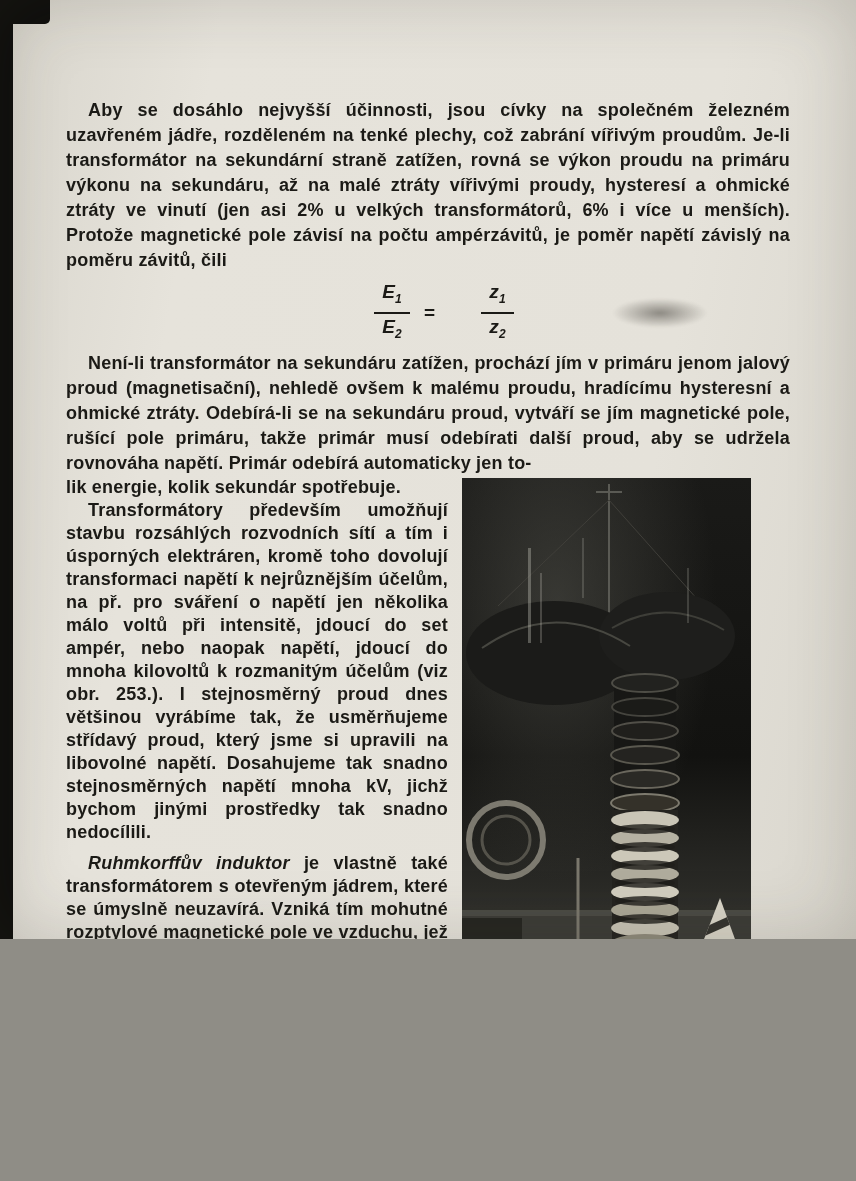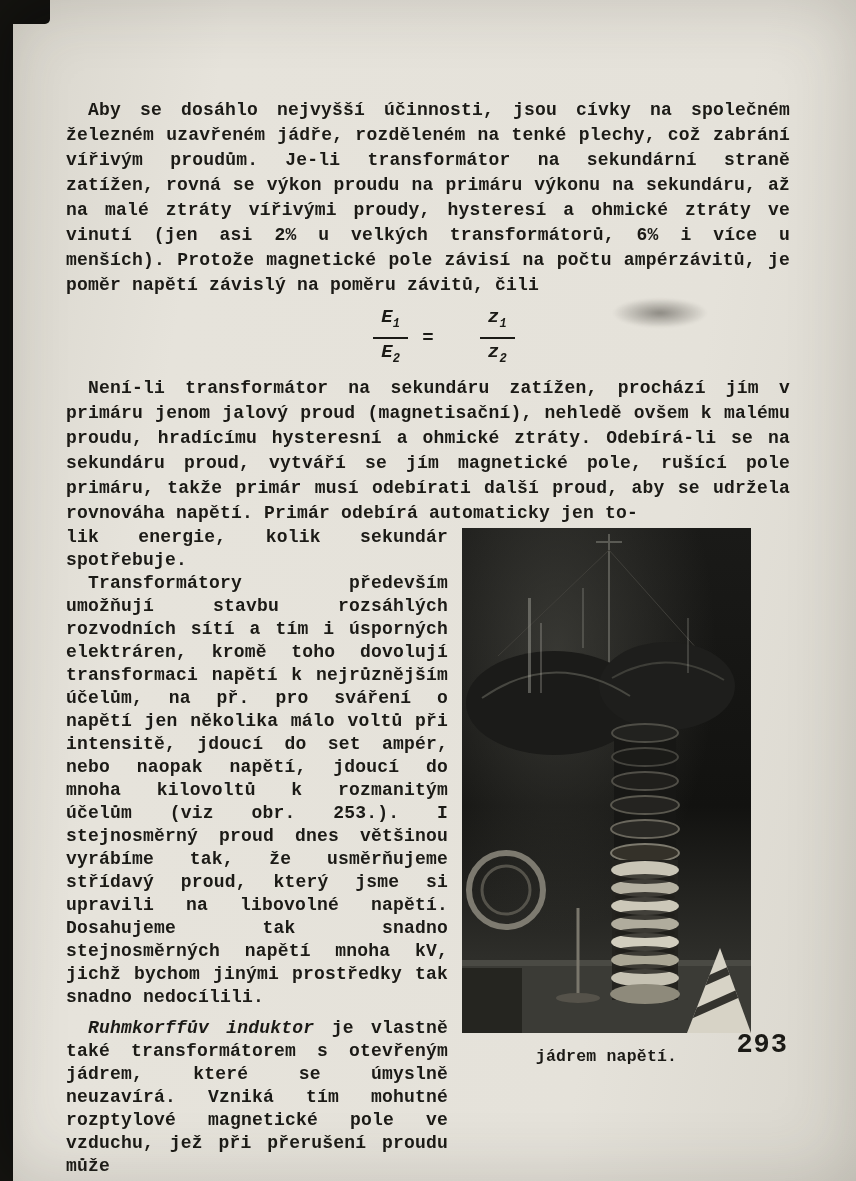--- a/index.html
+++ b/index.html
@@ -1,23 +1,23 @@
 <!DOCTYPE html>
 <html><head>
 <meta charset="utf-8">
 <style>
   * { box-sizing: border-box; }
   html, body { margin: 0; padding: 0; background: #8f8d86; }
 
   .page {
     position: relative;
-    width: 856px; height: 1181px;
+    width: 856px; height: 939px;
     margin: 0 auto;
     background: linear-gradient(100deg, #d8d5cc 0%, #e6e3db 22%, #e5e2da 72%, #d9d6cd 100%);
-    font-family: Liberation Mono, monospace;
+    font-family: Liberation Sans, sans-serif;
     color: #1b1a16;
     overflow: hidden;
   }
   .page::after {
     content: "";
     position: absolute; inset: 0;
     pointer-events: none;
     box-shadow: inset 0 0 70px rgba(60,55,45,.20);
   }
 

